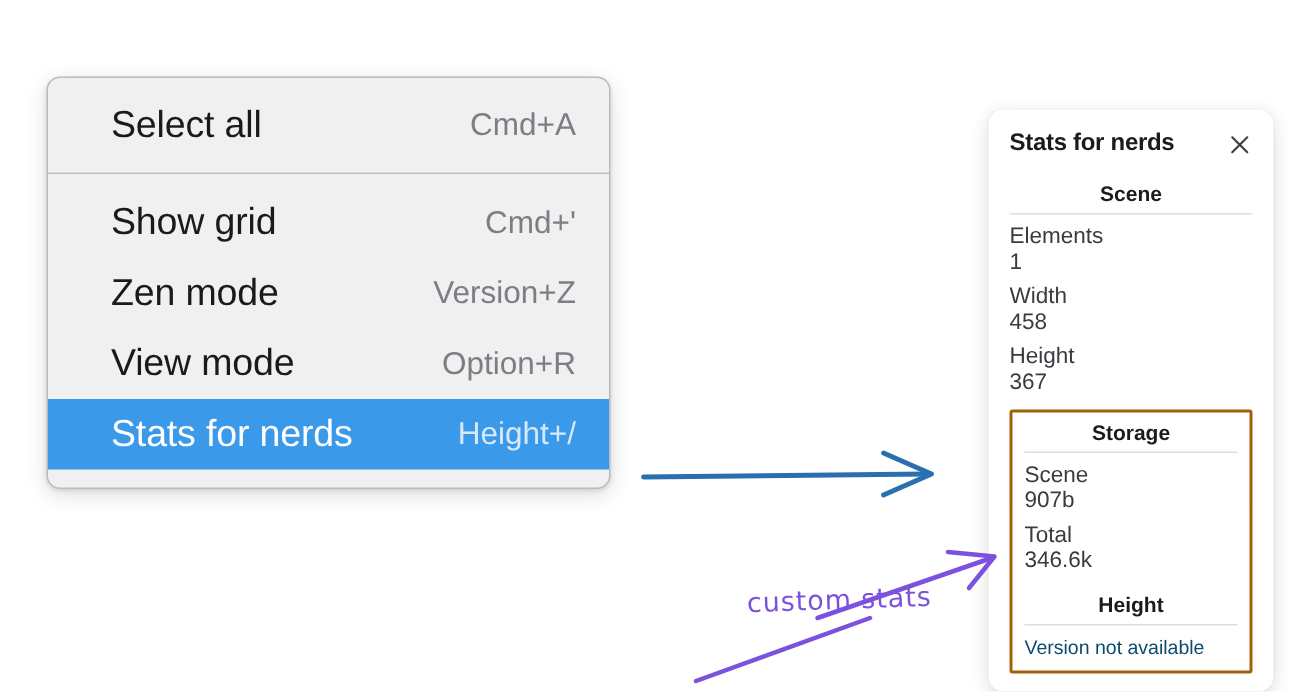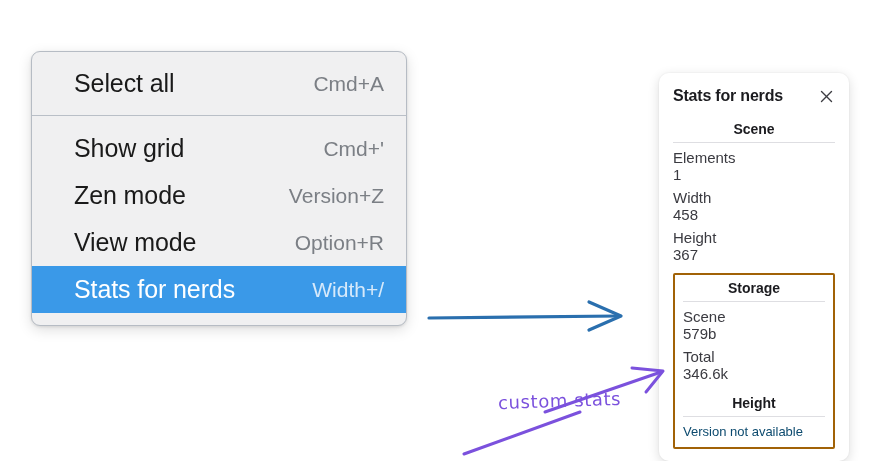--- a/index.html
+++ b/index.html
@@ -181,21 +181,21 @@
     <div class="menu-item">
       <span class="mi-label">Zen mode</span>
       <span class="mi-shortcut">Version+Z</span>
     </div>
     <div class="menu-item">
       <span class="mi-label">View mode</span>
       <span class="mi-shortcut">Option+R</span>
     </div>
     <div class="menu-item selected">
       <span class="mi-label">Stats for nerds</span>
-      <span class="mi-shortcut">Width+/</span>
+      <span class="mi-shortcut">Height+/</span>
     </div>
   </div>
 
 </div>
 
 <div class="stats-panel">
 
   <div class="stats-header">
     <span class="stats-title">Stats for nerds</span>
     <span class="close-icon">
@@ -225,21 +225,21 @@
       </div>
     </div>
 
     <div class="custom-region">
 
       <div>
         <div class="section-title">Storage</div>
         <div class="section-rule"></div>
         <div class="stat-row">
           <span class="sr-label">Scene</span>
-          <span class="sr-value">579b</span>
+          <span class="sr-value">907b</span>
         </div>
         <div class="stat-row">
           <span class="sr-label">Total</span>
           <span class="sr-value">346.6k</span>
         </div>
       </div>
 
       <div style="margin-top:9px;">
         <div class="section-title">Height</div>
         <div class="section-rule"></div>

